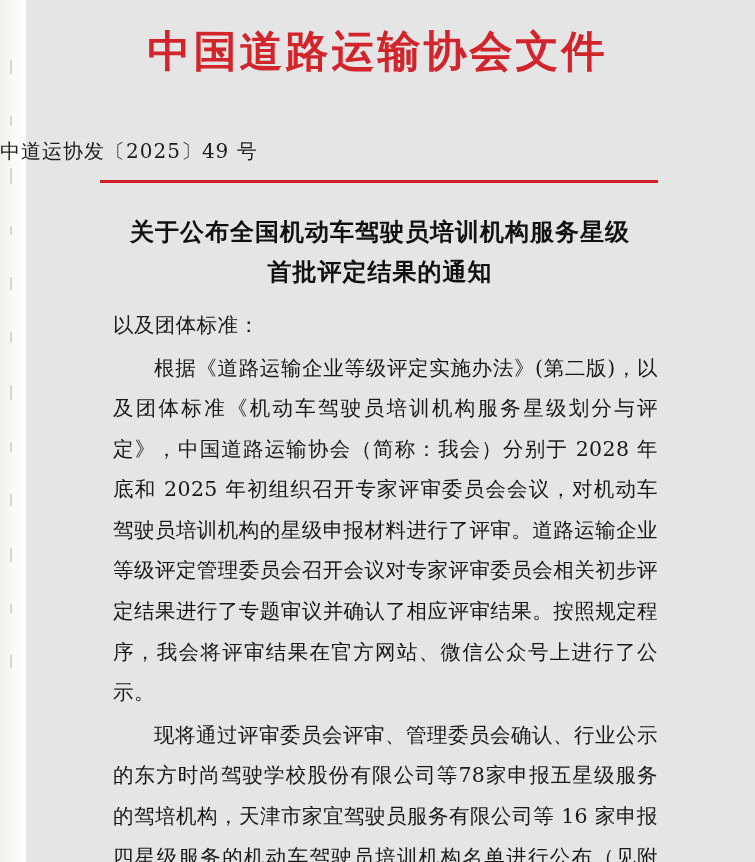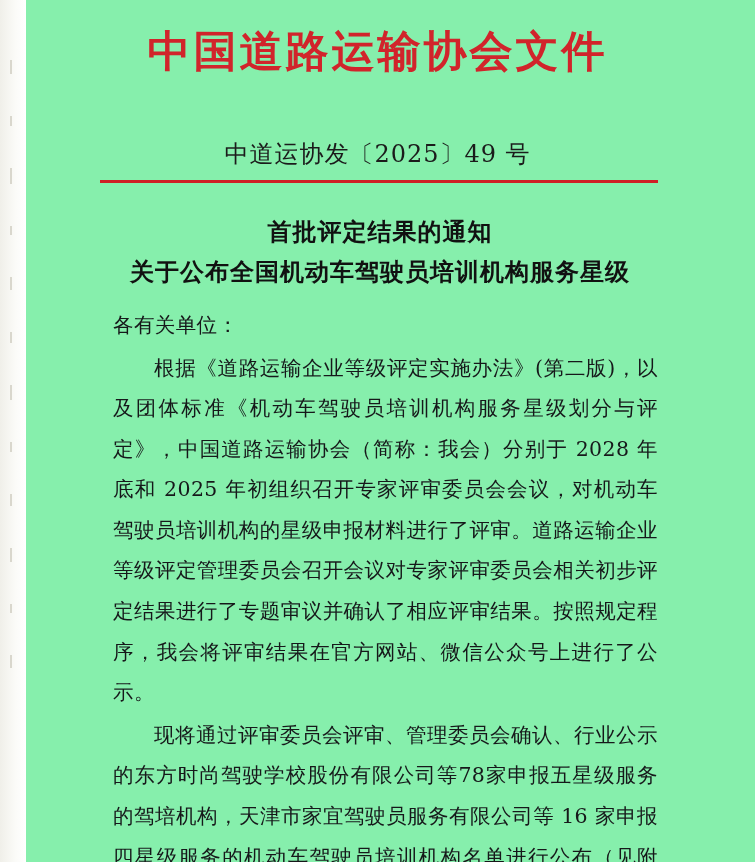--- a/index.html
+++ b/index.html
@@ -10,21 +10,21 @@
     width: 755px;
     height: 862px;
     background: #ffffff;
     font-family: "DejaVu Serif", "Liberation Serif", serif;
     overflow: hidden;
   }
   .page {
     position: relative;
     width: 755px;
     height: 862px;
-    background: #86efac;
+    background: #e5e5e5;
     box-sizing: border-box;
   }
   
   .scan-edge {
     position: absolute;
     left: 0;
     top: 0;
     width: 26px;
     height: 862px;
     background: linear-gradient(to right, #f0efe9 0%, #fbfbf8 60%, #ffffff 100%);
@@ -54,22 +54,21 @@
     font-size: 43px;
     letter-spacing: 3px;
     line-height: 1.2;
     white-space: nowrap;
   }
   .doc-number {
     position: absolute;
     top: 138px;
     left: 0;
     width: 755px;
-    text-align: center;
-    font-size: 24px;
+    font-size: 20px;
     color: #1b1b1b;
     letter-spacing: 1px;
   }
   .red-rule {
     position: absolute;
     top: 180px;
     left: 100px;
     width: 558px;
     height: 3px;
     background: #cf2026;
@@ -128,23 +127,23 @@
     <i style="height:13px"></i>
   </div>
 
   <div class="doc-title">中国道路运输协会文件</div>
 
   <div class="doc-number">中道运协发〔2025〕49 号</div>
 
   <div class="red-rule"></div>
 
   <div class="subject">
+    <div>关于公布全国机动车驾驶员培训机构服务星级</div>
     <div>首批评定结果的通知</div>
-    <div>关于公布全国机动车驾驶员培训机构服务星级</div>
   </div>
 
   <div class="body-text">
-    <p class="salutation">各有关单位：</p>
+    <p class="salutation">以及团体标准：</p>
     <p class="indent">根据《道路运输企业等级评定实施办法》(第二版)，以及团体标准《机动车驾驶员培训机构服务星级划分与评定》，中国道路运输协会（简称：我会）分别于 2028 年底和 2025 年初组织召开专家评审委员会会议，对机动车驾驶员培训机构的星级申报材料进行了评审。道路运输企业等级评定管理委员会召开会议对专家评审委员会相关初步评定结果进行了专题审议并确认了相应评审结果。按照规定程序，我会将评审结果在官方网站、微信公众号上进行了公示。</p>
     <p class="indent">现将通过评审委员会评审、管理委员会确认、行业公示的东方时尚驾驶学校股份有限公司等78家申报五星级服务的驾培机构，天津市家宜驾驶员服务有限公司等 16 家申报四星级服务的机动车驾驶员培训机构名单进行公布（见附件）。评定结果有效期至 2028 年 5 月 30 日。</p>
   </div>
 
 </div>
 
 </body></html>

